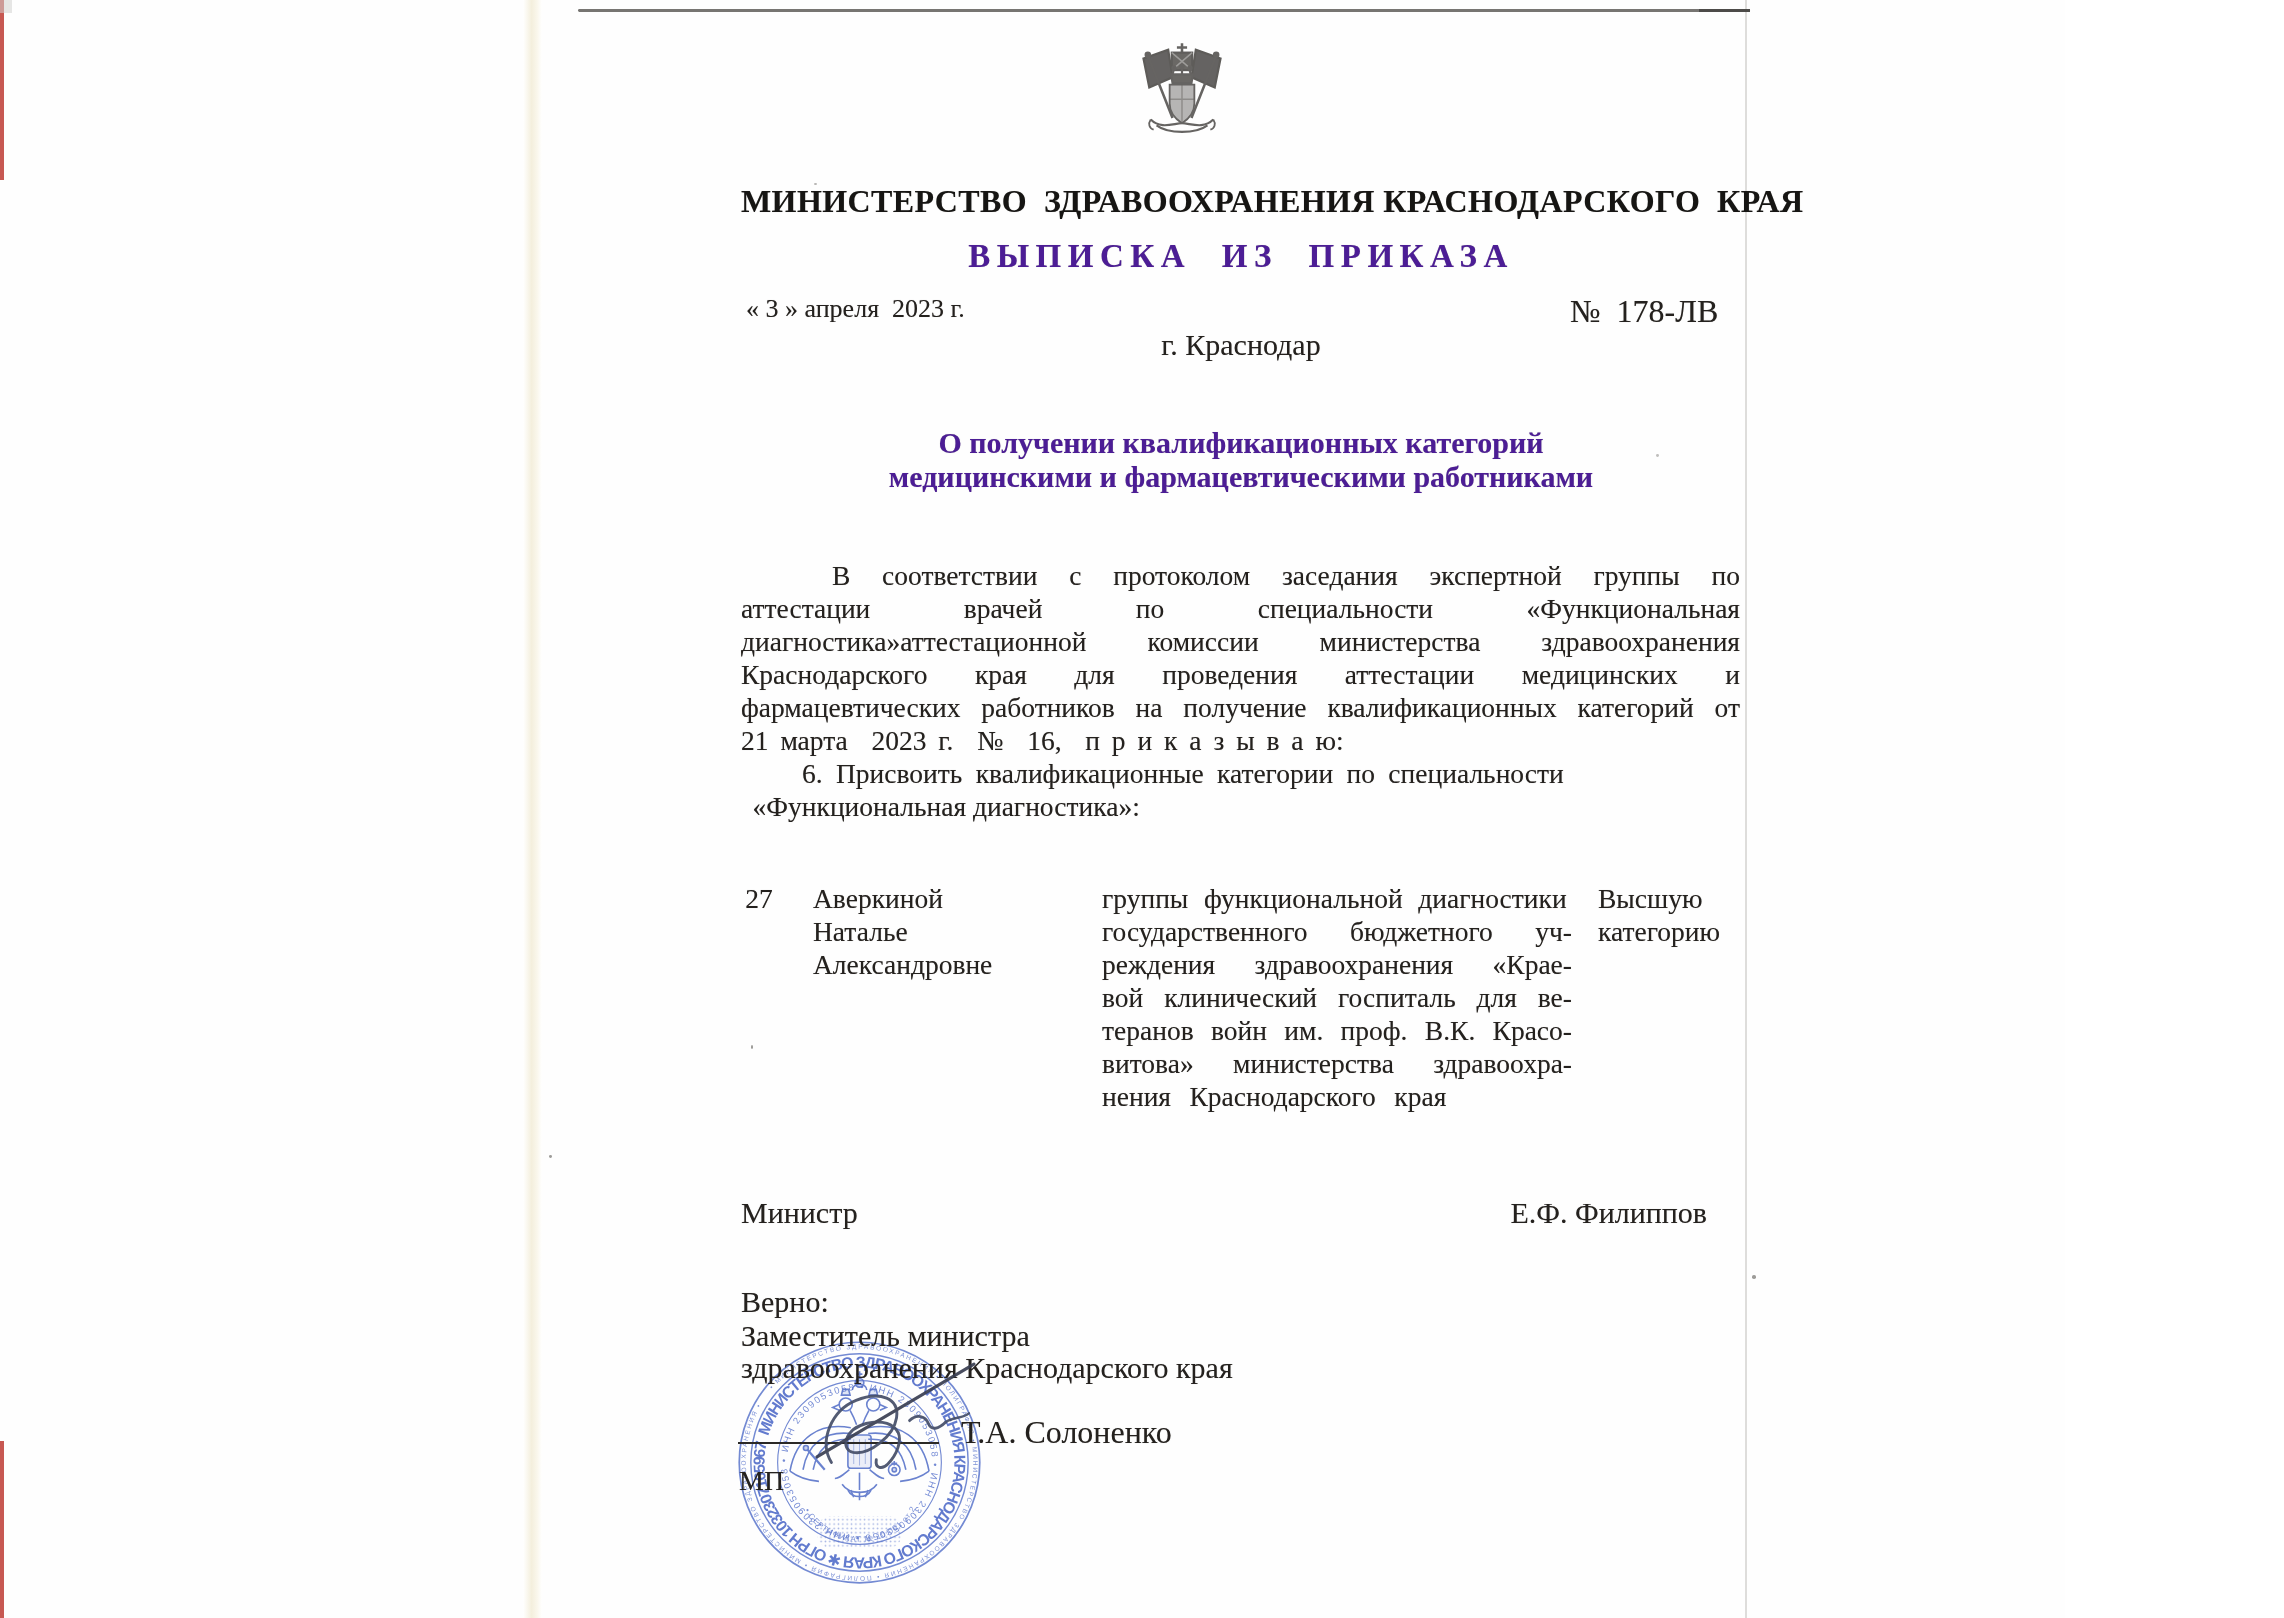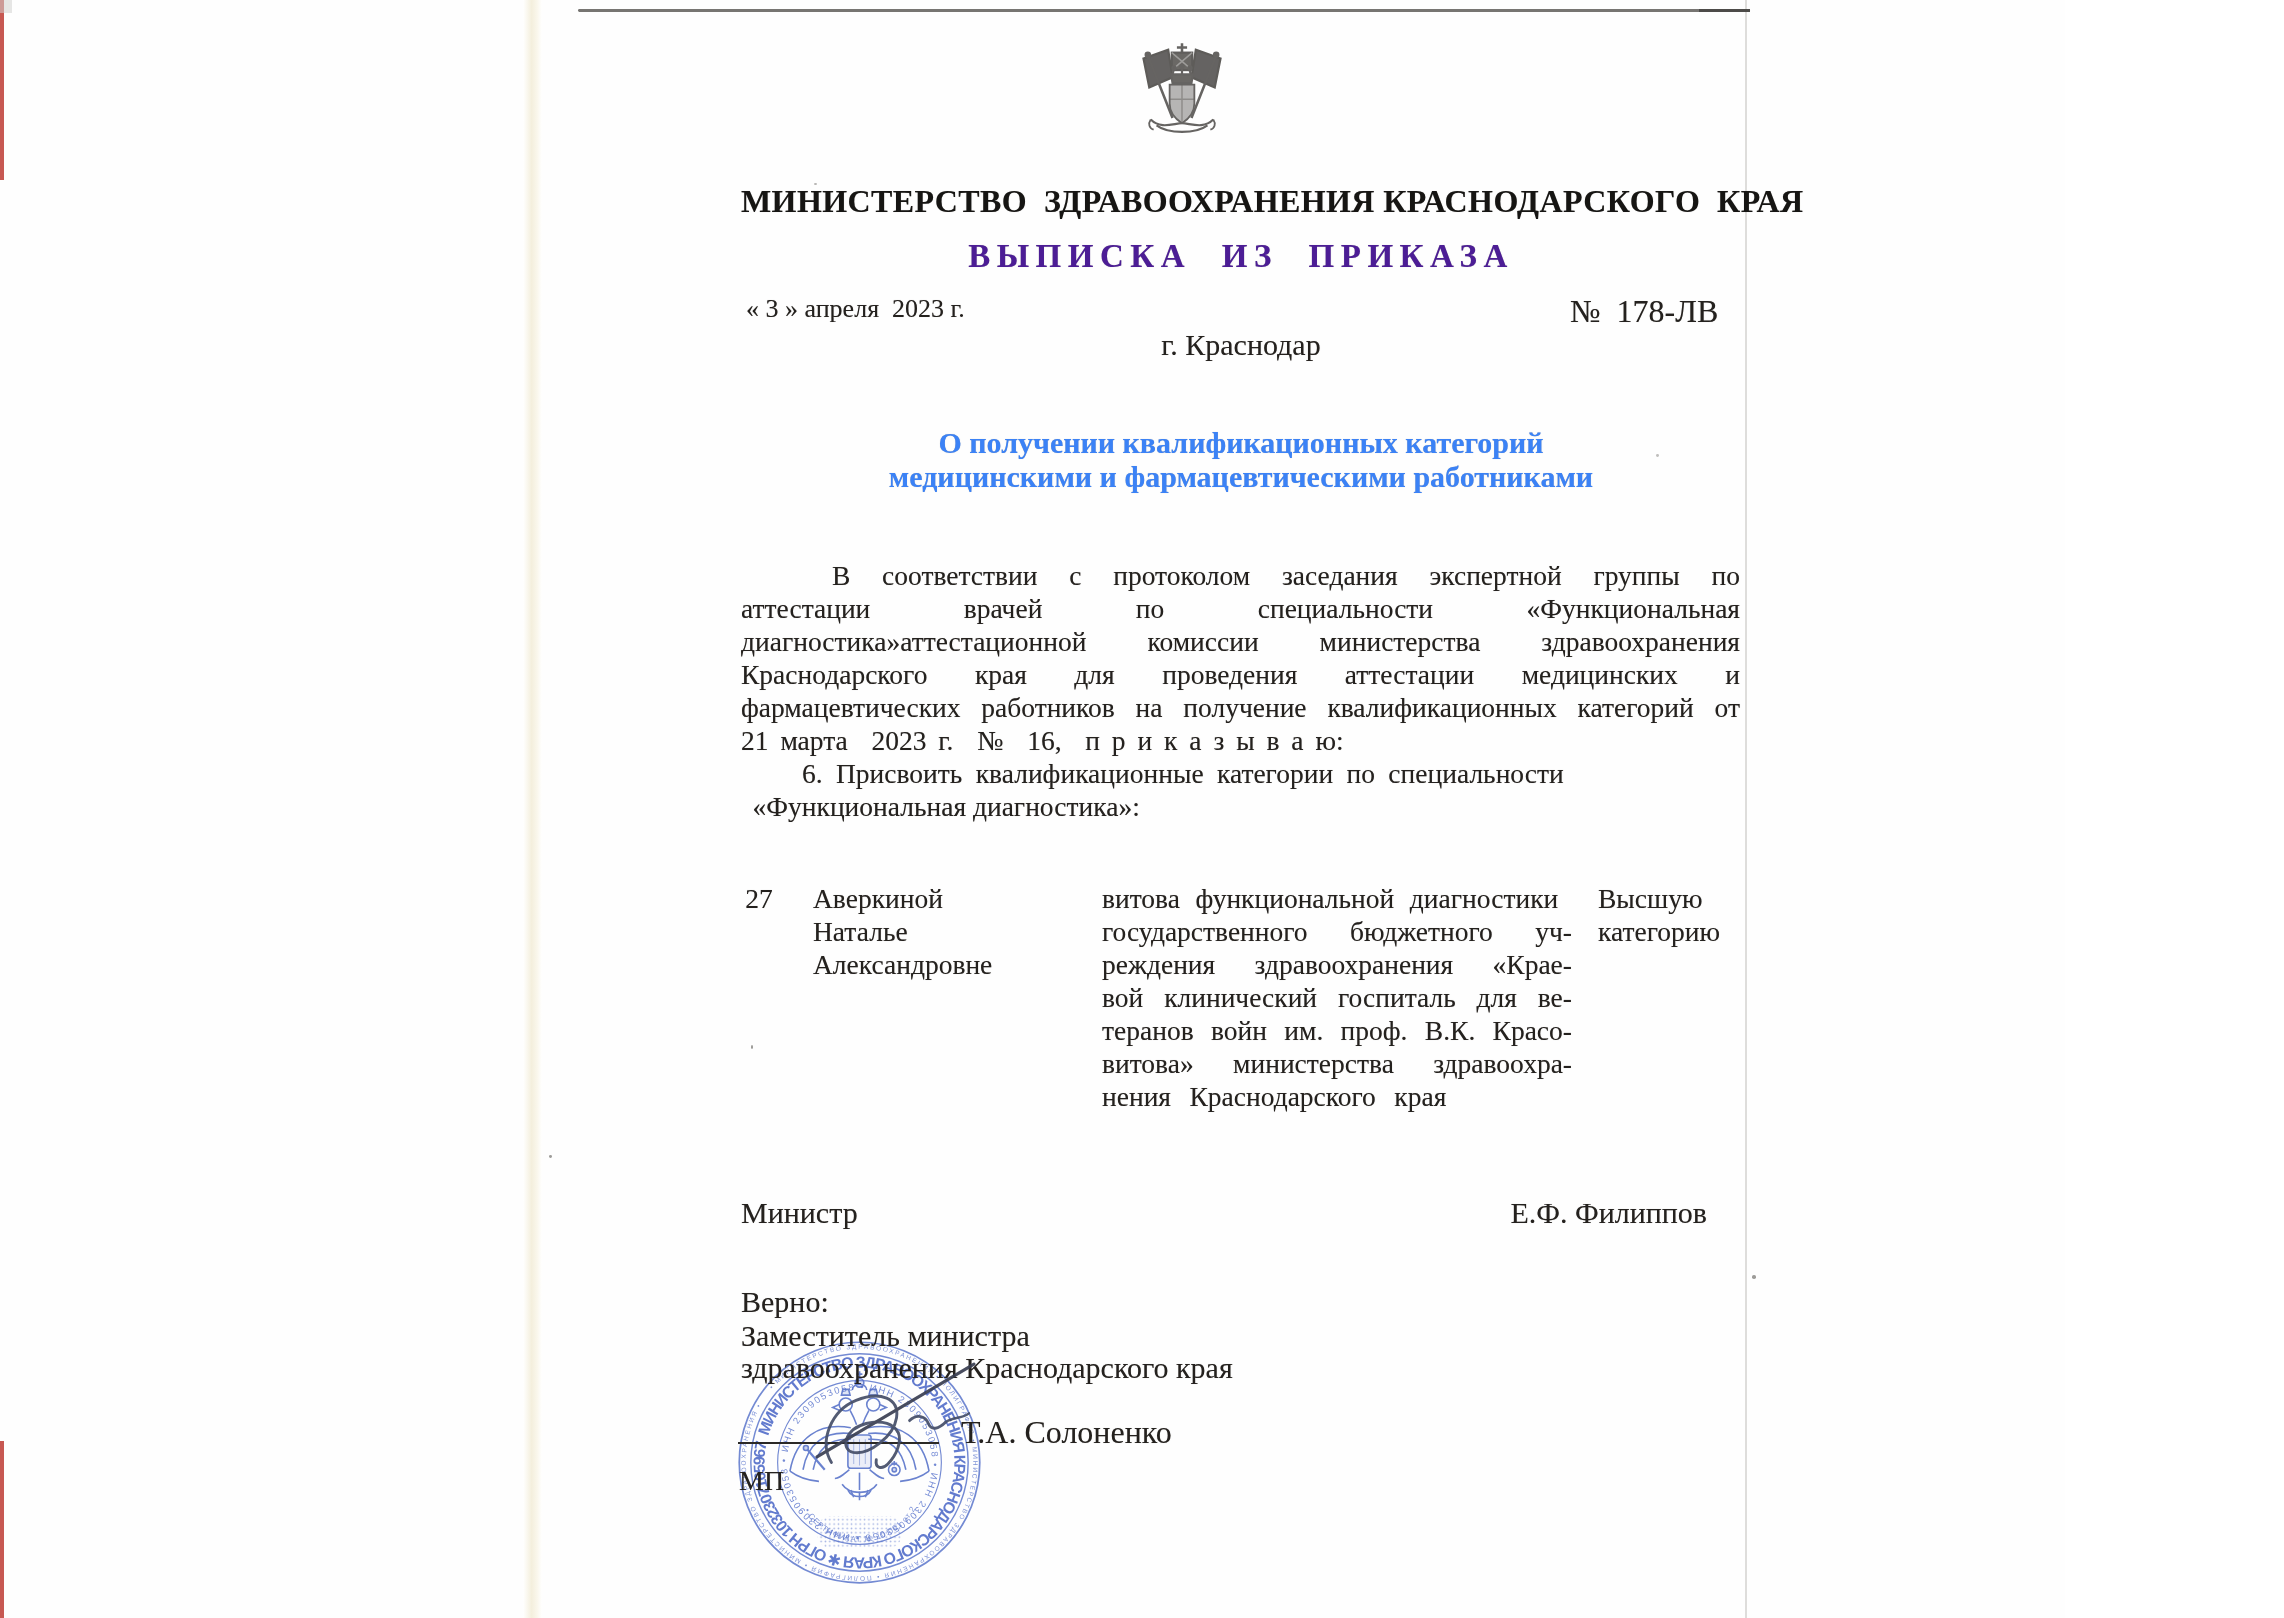--- a/index.html
+++ b/index.html
@@ -21,21 +21,21 @@
   #red-mark-top{left:0;top:0;width:4.3px;height:180px;background:#bf413a;opacity:.88;}
   #red-mark-bottom{left:0;top:1441px;width:4.3px;height:178px;background:#bf413a;opacity:.88;}
   #corner-smudge{left:0;top:0;width:11.6px;height:13px;background:#d2d2d0;opacity:.55;}
   .speck{border-radius:50%;background:#4d4a46;opacity:.55;}
   
   #ministry-header{left:741px;top:183px;width:1000px;font-size:32px;font-weight:bold;color:#161513;letter-spacing:0.4px;}
   #doc-type{left:741px;top:238px;width:1000px;font-size:33px;font-weight:bold;color:#4c1d95;letter-spacing:6.5px;word-spacing:16px;}
   #date-field{left:746px;top:294px;font-size:26px;}
   #number-field{left:1570px;top:293px;font-size:32px;}
   #city-field{left:741px;top:328px;width:1000px;font-size:30px;}
-  #title-block{left:741px;top:426px;width:1000px;font-size:30px;font-weight:bold;color:#3b82f6;line-height:34px;}
+  #title-block{left:741px;top:426px;width:1000px;font-size:30px;font-weight:bold;color:#4c1d95;line-height:34px;}
   
   #body-block{left:741px;top:559px;width:999px;font-size:27.5px;line-height:33px;}
   .indent1{padding-left:91px;box-sizing:border-box;}
   .ws7{word-spacing:5px;}
   .indent2{padding-left:61px;word-spacing:6.5px;box-sizing:border-box;}
   .indent3{padding-left:11.6px;box-sizing:border-box;}
   
   #assignment-row{left:741px;top:882px;width:999px;height:232px;font-size:27.5px;line-height:33px;}
   #col-num{left:4.3px;top:0;width:51px;}
   #col-name{left:72px;top:0;width:246px;}
@@ -120,21 +120,21 @@
   </div>
 
   <div class="abs" id="assignment-row">
     <div class="abs txt" id="col-num">27</div>
     <div class="abs" id="col-name">
       <div class="txt">Аверкиной</div>
       <div class="txt">Наталье</div>
       <div class="txt">Александровне</div>
     </div>
     <div class="abs" id="col-position">
-      <div class="txt ws12">витова функциональной диагностики</div>
+      <div class="txt ws12">группы функциональной диагностики</div>
       <div class="txt jline">государственного бюджетного уч-</div>
       <div class="txt jline">реждения здравоохранения «Крае-</div>
       <div class="txt jline">вой клинический госпиталь для ве-</div>
       <div class="txt jline">теранов войн им. проф. В.К. Красо-</div>
       <div class="txt jline">витова» министерства здравоохра-</div>
       <div class="txt ws16">нения Краснодарского края</div>
     </div>
     <div class="abs" id="col-category">
       <div class="txt">Высшую</div>
       <div class="txt">категорию</div>

